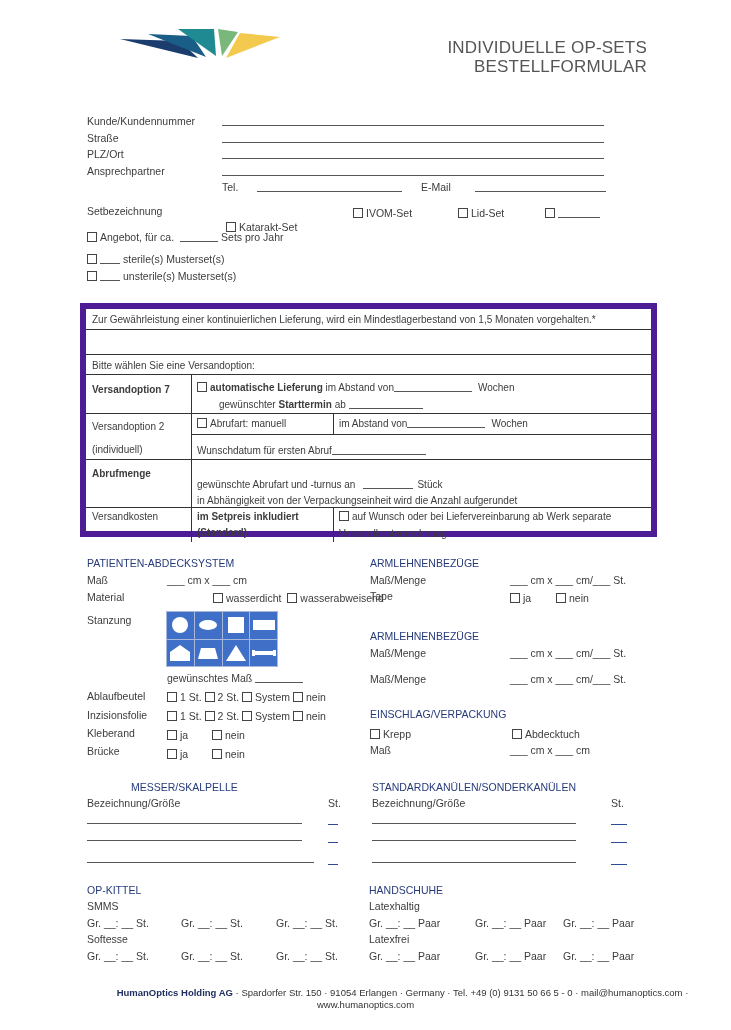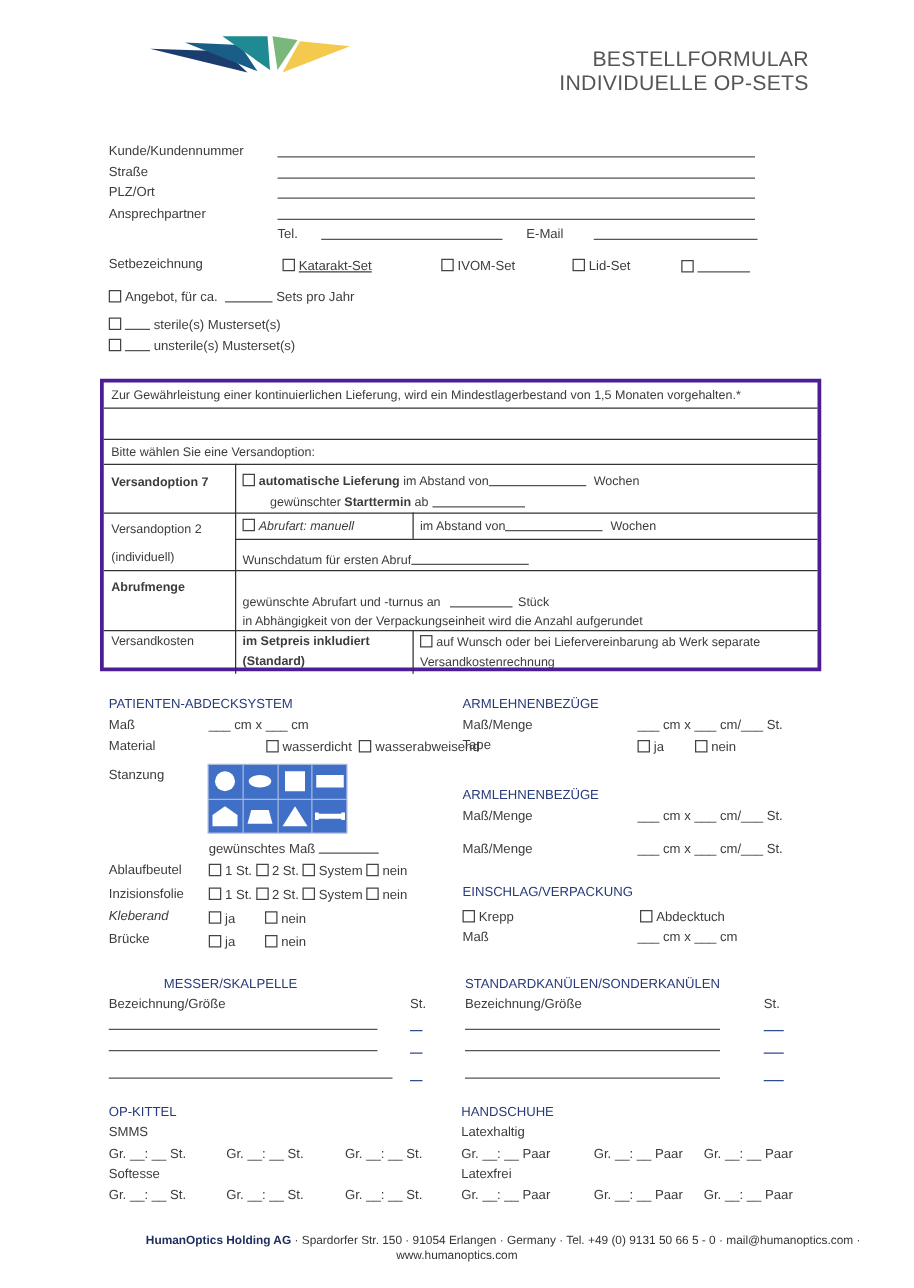--- a/index.html
+++ b/index.html
@@ -10,21 +10,21 @@
   .cb { display:inline-block; width:8px; height:8px; border:1px solid #444; vertical-align:-1px; margin-right:3px; background:#fff; }
   .title { color:#555; font-size:17px; letter-spacing:0.2px; text-align:right; line-height:19px; }
   .sec { color:#263a7a; font-size:10.5px; }
   .lbl { font-size:10.5px; color:#3c3c3c; white-space:nowrap; }
   .small { font-size:8px; }
   .bold { font-weight:bold; }
   .u { display:inline-block; border-bottom:1px solid #555; height:10px; vertical-align:-1px; }
   .bluedash { position:absolute; height:0; border-bottom:1px solid #2f4b93; }
 
   
-  .tbl { position:absolute; left:80px; top:303px; width:577px; height:234px; border:3px solid #4c1d95; box-sizing:border-box; }
+  .tbl { position:absolute; left:80px; top:303px; width:577px; height:234px; border:6px solid #4c1d95; box-sizing:border-box; }
   .hl { position:absolute; left:0; right:0; height:0; border-top:1px solid #333; }
   .vl { position:absolute; width:0; border-left:1px solid #333; }
   .cell { position:absolute; font-size:10px; white-space:nowrap; color:#3c3c3c; }
 
   
   .grid { position:absolute; left:166px; top:611px; width:112px; height:56px; display:grid;
           grid-template-columns:repeat(4, 1fr); grid-template-rows:repeat(2,1fr); gap:1px; background:#a8b8dd; padding:1px; box-sizing:border-box; }
   .gcell { background:#3f6fc6; display:flex; align-items:center; justify-content:center; }
   .footer { position:absolute; left:0; width:731px; text-align:center; font-size:9.5px; color:#333; }
   .footer b { color:#1f2f60; }
@@ -36,39 +36,39 @@
   <svg width="240" height="34" viewBox="0 0 240 34" style="position:absolute;left:0;top:0">
     <polygon points="40,11 100,13 118,30" fill="#1b3d6e"></polygon>
     <polygon points="68,6 112,8 126,29" fill="#1a5e88"></polygon>
     <polygon points="98,1 134,1 136,28" fill="#1f8a92"></polygon>
     <polygon points="138,1 158,4 142,28" fill="#79b77a"></polygon>
     <polygon points="160,5 200,9 146,30" fill="#f3c94e"></polygon>
   </svg>
 </div>
 
 <div class="abs title" style="right:84px;top:38px;">
+  <div>INDIVIDUELLE OP-SETS</div>
   <div>BESTELLFORMULAR</div>
-  <div>INDIVIDUELLE OP-SETS</div>
 </div>
 
 <div class="abs lbl" style="left:87px;top:115px;">Kunde/Kundennummer</div>
 <div class="line" style="left:222px;top:125px;width:382px;"></div>
 <div class="abs lbl" style="left:87px;top:132px;">Straße</div>
 <div class="line" style="left:222px;top:142px;width:382px;"></div>
 <div class="abs lbl" style="left:87px;top:148px;">PLZ/Ort</div>
 <div class="line" style="left:222px;top:158px;width:382px;"></div>
 <div class="abs lbl" style="left:87px;top:165px;">Ansprechpartner</div>
 <div class="line" style="left:222px;top:175px;width:382px;"></div>
 <div class="abs lbl" style="left:222px;top:181px;">Tel.</div>
 <div class="line" style="left:257px;top:191px;width:145px;"></div>
 <div class="abs lbl" style="left:421px;top:181px;">E-Mail</div>
 <div class="line" style="left:475px;top:191px;width:131px;"></div>
 
 <div class="abs lbl" style="left:87px;top:205px;">Setbezeichnung</div>
-<div class="abs lbl" style="left:226px;top:207px;text-decoration:underline;"><span class="cb"></span><span>Katarakt-Set</span></div>
+<div class="abs lbl" style="left:226px;top:221px;"><span class="cb"></span><span>Katarakt-Set</span></div>
 <div class="abs lbl" style="left:353px;top:207px;"><span class="cb"></span><span>IVOM-Set</span></div>
 <div class="abs lbl" style="left:458px;top:207px;"><span class="cb"></span><span>Lid-Set</span></div>
 <div class="abs lbl" style="left:545px;top:207px;"><span class="cb"></span><span class="u" style="width:42px;"></span></div>
 
 <div class="abs lbl" style="left:87px;top:231px;">
   <span class="cb"></span><span>Angebot, für ca.</span>
   <span class="u" style="width:38px;margin:0 3px;"></span><span>Sets pro Jahr</span>
 </div>
 <div class="abs lbl" style="left:87px;top:253px;">
   <span class="cb"></span><span class="u" style="width:20px;margin-right:3px;"></span><span>sterile(s) Musterset(s)</span>
@@ -97,21 +97,21 @@
     <span class="cb"></span><b>automatische Lieferung</b>
     <span>im Abstand von</span><span class="u" style="width:78px;margin-right:6px;"></span><span>Wochen</span>
   </div>
   <div class="cell" style="left:133px;top:89px;">
     <span>gewünschter</span> <b>Starttermin</b> <span>ab</span>
     <span class="u" style="width:74px;"></span>
   </div>
 
   <div class="cell" style="left:6px;top:112px;">Versandoption 2</div>
   <div class="cell" style="left:6px;top:135px;">(individuell)</div>
-  <div class="cell" style="left:111px;top:109px;font-style:italic;"><span class="cb"></span><span>Abrufart: manuell</span></div>
+  <div class="cell" style="left:111px;top:109px;"><span class="cb"></span><span>Abrufart: manuell</span></div>
   <div class="cell" style="left:253px;top:108px;">
     <span>im Abstand von</span><span class="u" style="width:78px;margin-right:6px;"></span><span>Wochen</span>
   </div>
   <div class="cell" style="left:111px;top:135px;">
     <span>Wunschdatum für ersten Abruf</span><span class="u" style="width:94px;"></span>
   </div>
 
   <div class="cell bold" style="left:6px;top:159px;">Abrufmenge</div>
   <div class="cell" style="left:111px;top:169px;">
     <span>gewünschte Abrufart und -turnus an</span><span class="u" style="width:50px;margin:0 4px 0 8px;"></span><span>Stück</span>
@@ -190,21 +190,21 @@
   <span><span class="cb"></span><span>System</span></span>
   <span><span class="cb"></span><span>nein</span></span>
 </div>
 <div class="abs lbl" style="left:87px;top:709px;">Inzisionsfolie</div>
 <div class="abs lbl" style="left:167px;top:710px;">
   <span><span class="cb"></span><span>1 St.</span></span>
   <span><span class="cb"></span><span>2 St.</span></span>
   <span><span class="cb"></span><span>System</span></span>
   <span><span class="cb"></span><span>nein</span></span>
 </div>
-<div class="abs lbl" style="left:87px;top:727px;font-style:italic;">Kleberand</div>
+<div class="abs lbl" style="left:87px;top:727px;">Kleberand</div>
 <div class="abs lbl" style="left:167px;top:729px;"><span class="cb"></span><span>ja</span></div>
 <div class="abs lbl" style="left:212px;top:729px;"><span class="cb"></span><span>nein</span></div>
 <div class="abs lbl" style="left:87px;top:745px;">Brücke</div>
 <div class="abs lbl" style="left:167px;top:748px;"><span class="cb"></span><span>ja</span></div>
 <div class="abs lbl" style="left:212px;top:748px;"><span class="cb"></span><span>nein</span></div>
 
 <div class="abs sec" style="left:370px;top:557px;">ARMLEHNENBEZÜGE</div>
 <div class="abs lbl" style="left:370px;top:574px;">Maß/Menge</div>
 <div class="abs lbl" style="left:510px;top:574px;">___ cm x ___ cm/___ St.</div>
 <div class="abs lbl" style="left:370px;top:590px;">Tape</div>

